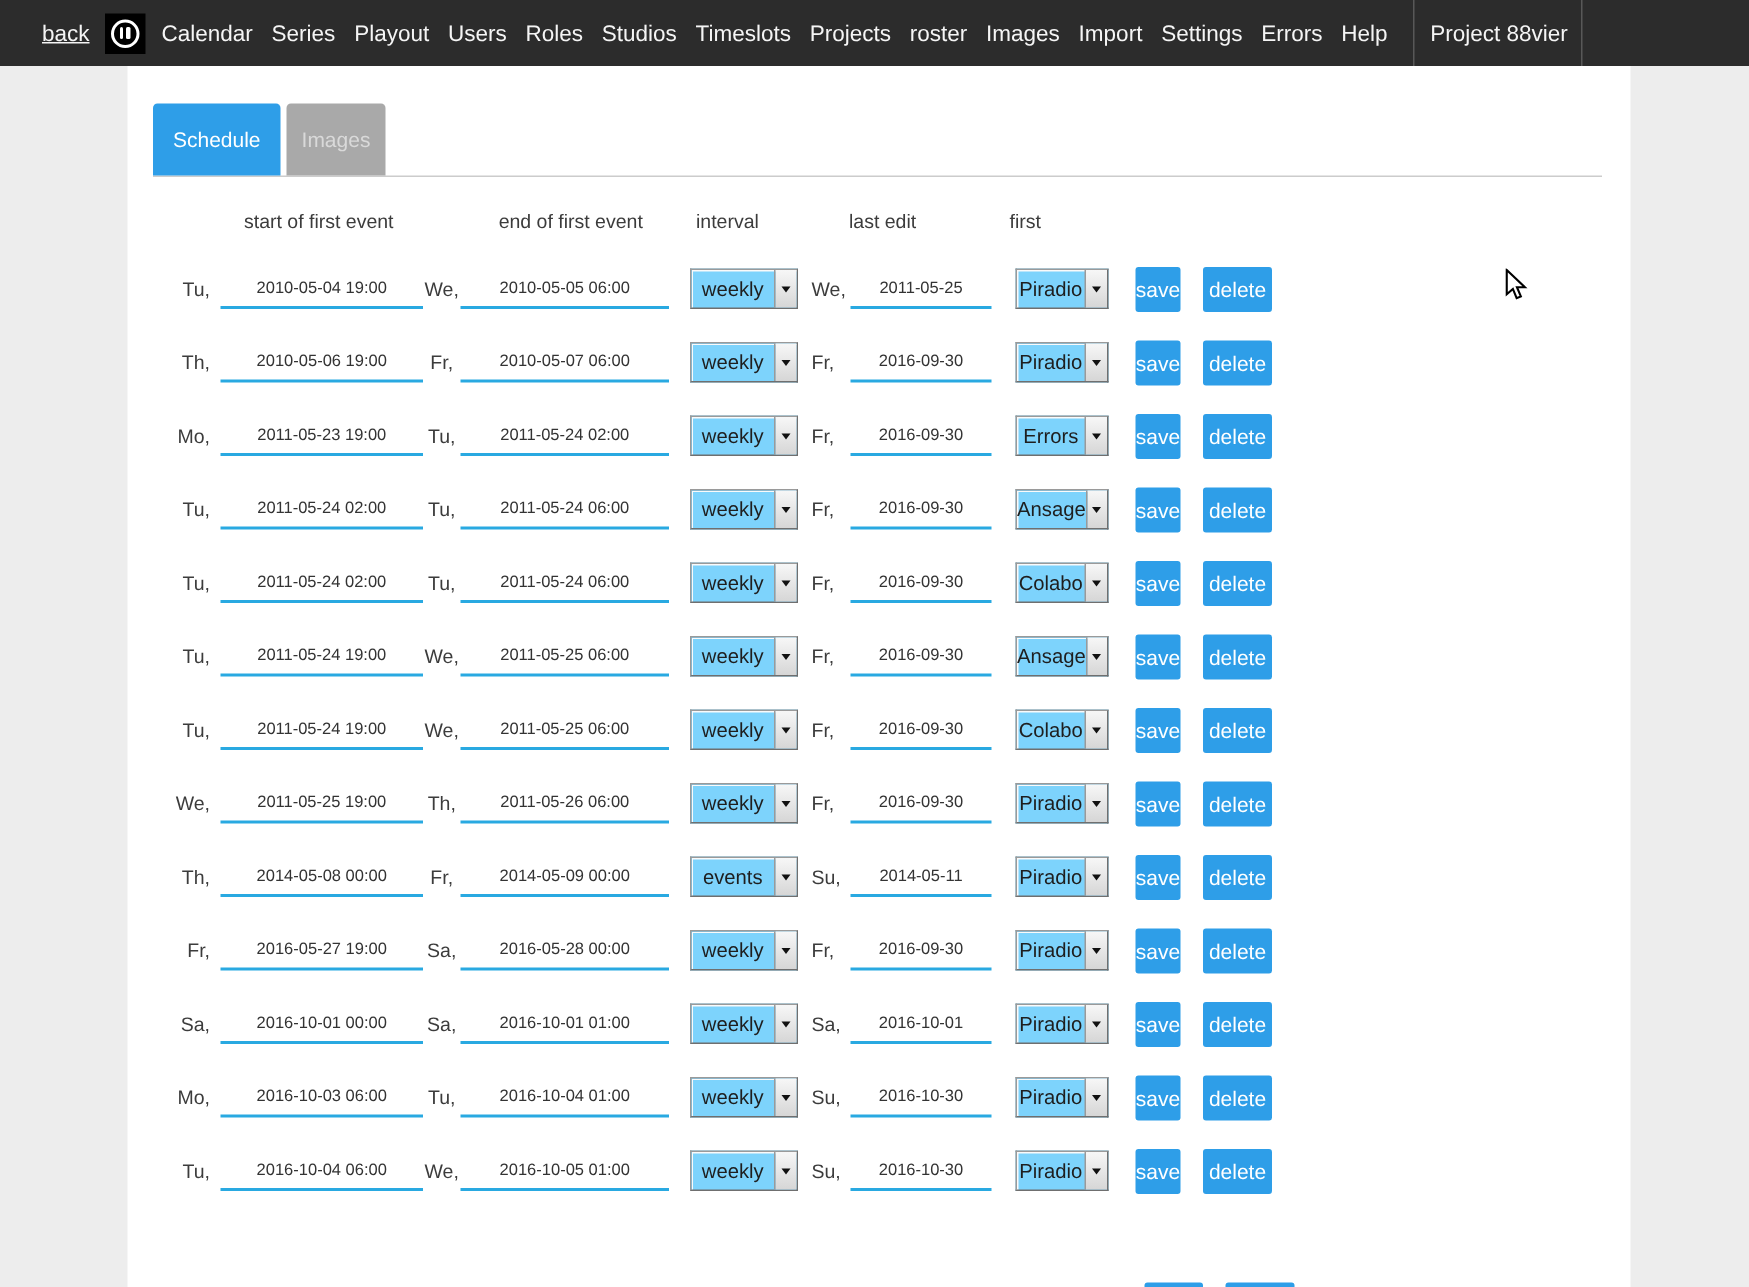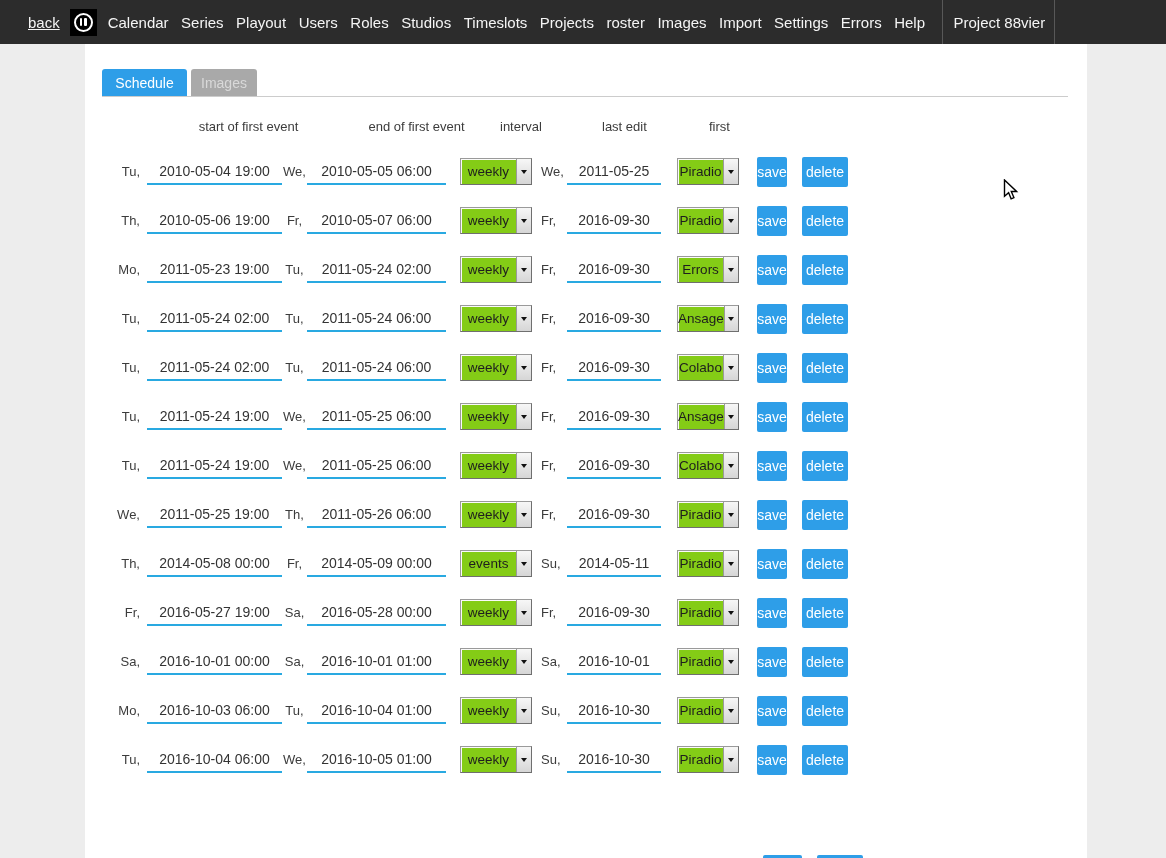--- a/index.html
+++ b/index.html
@@ -48,58 +48,58 @@
   
   .content {
     position:absolute; left:85px; top:44px; width:1002px; height:814px;
     background:#fff; overflow:hidden;
   }
   .page-title {
     margin:36px 0 0 28px; font-size:19px; color:#8a8a8a; font-weight:400;
   }
   .tabs { display:flex; margin:25px 0 0 17px; }
   .tab {
-    height:27px; display:flex; align-items:center; justify-content:center;
+    height:48px; display:flex; align-items:center; justify-content:center;
     font-size:14px; border-radius:3px 3px 0 0; cursor:pointer;
   }
   .tab.active { background:var(--accent,#2e9ee8); color:#fff; width:85px; margin-right:4px; }
   .tab.inactive { background:#a9a9a9; color:#d9d9d9; width:66px; }
   .tab-line { margin-left:17px; width:966px; border-bottom:1px solid #ccc; }
 
   
   .thead {
     display:flex; margin-top:22px; font-size:13px; color:#3c3c3c; height:16px;
-    padding-left:96px;
+    padding-left:60px;
   }
   .th-start { width:135px; text-align:center; }
   .th-sp1 { width:31px; }
   .th-end { width:139px; text-align:center; }
   .th-sp2 { width:14px; }
   .th-interval { width:102px; text-align:left; }
   .th-last { width:107px; text-align:left; }
   .th-studio { text-align:left; }
 
   .rows { margin-top:12px; }
   .row { display:flex; align-items:center; height:49px; padding-left:20px; }
   .day { font-size:13px; color:#3c3c3c; }
   .d1 { width:35px; text-align:right; }
   .d2 { width:25px; text-align:center; }
   .d3 { width:19px; text-align:left; margin-left:9px; }
   .inp {
     border:none; border-bottom:2px solid var(--underline,#29a9e1);
-    font-family:"Liberation Sans",sans-serif; font-size:14px; color:#333;
+    font-family:"Liberation Sans",sans-serif; font-size:11px; color:#333;
     text-align:center; height:26px; background:#fff; outline:none; padding:0 2px;
   }
   .w1 { width:135px; margin-left:7px; }
   .w2 { width:139px; }
   .w3 { width:94px; margin-left:7px; }
 
   .sel {
     height:27px; display:flex; align-items:stretch; cursor:pointer;
-    background:#84cc16;
+    background:#7dd3fc;
     border:1px solid #9a9a9a; border-right-color:#6f6f6f; border-bottom-color:#6f6f6f;
     box-shadow:inset 1px 1px 0 #fafafa;
   }
   .sel .sel-label {
     display:flex; align-items:center; justify-content:center;
     font-size:13.5px; color:#1e1e1e; flex:1 1 auto;
   }
   .sel .sel-arrow {
     width:15px; border-left:1px solid #9a9a9a;
     background:linear-gradient(to bottom,#f7f7f7,#d6d6d6);

